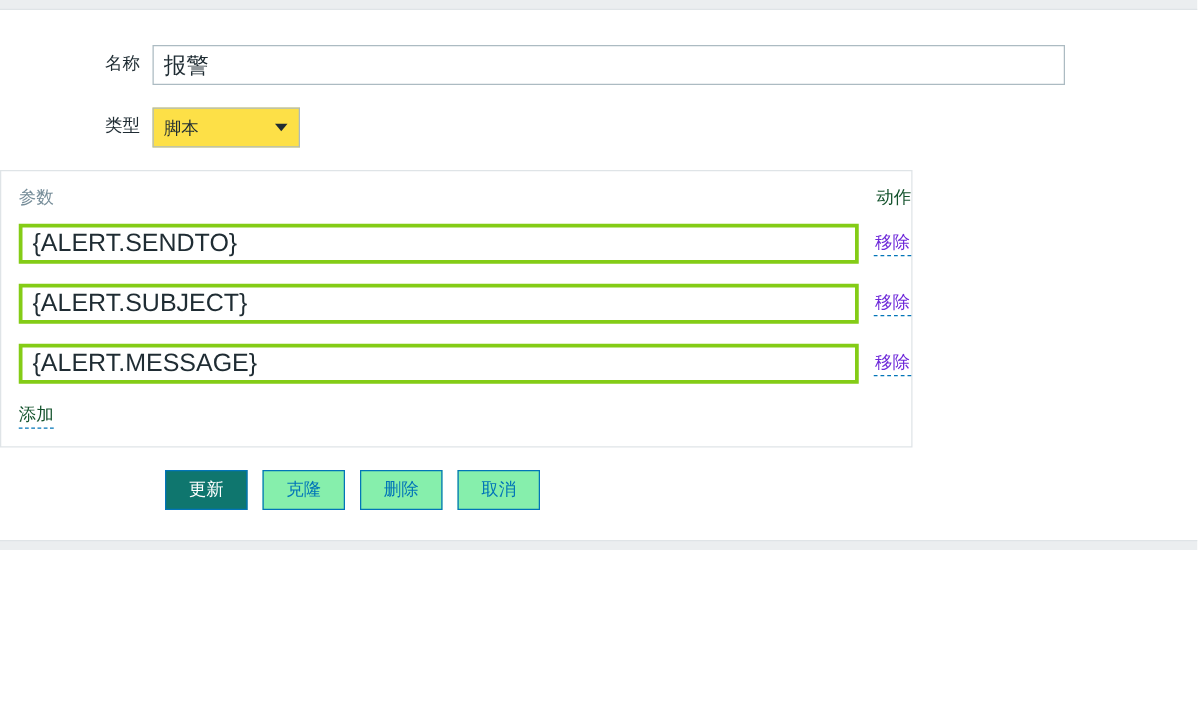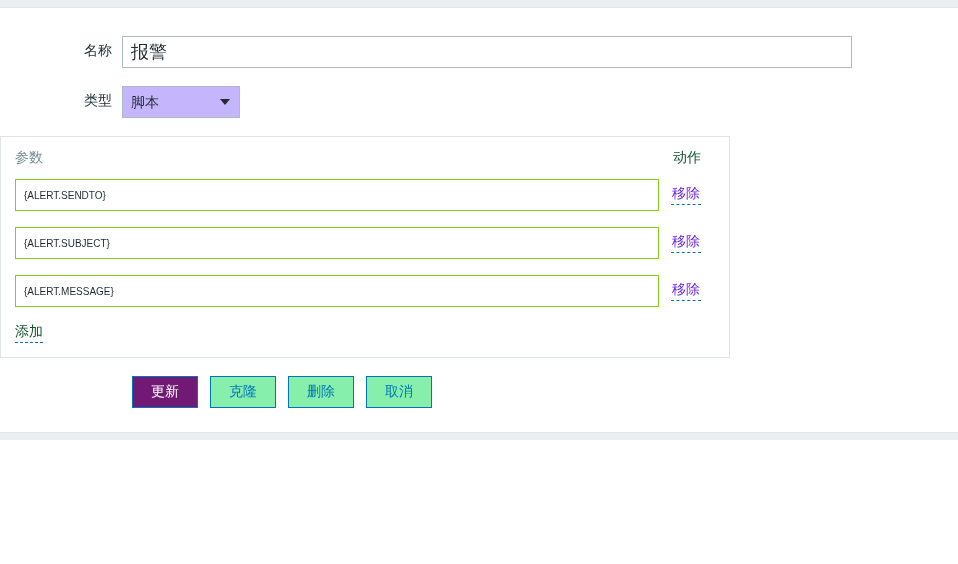--- a/index.html
+++ b/index.html
@@ -57,42 +57,42 @@
       display: inline-block;
     }
     .select-input {
       width: 118px;
       height: 32px;
       padding: 4px 28px 4px 8px;
       border: 1px solid #acbbc2;
       font-size: 14px;
       color: #1f2c33;
       font-family: inherit;
-      background: #c4b5fd;
+      background: #fde047;
       appearance: none;
       -webkit-appearance: none;
       outline: none;
       cursor: pointer;
     }
     .select-arrow {
       position: absolute;
       right: 10px;
       top: 50%;
       transform: translateY(-50%);
       pointer-events: none;
       width: 0;
       height: 0;
       border-left: 5px solid transparent;
       border-right: 5px solid transparent;
       border-top: 6px solid #1f2c33;
     }
     .params-box {
       width: 730px;
       border: 1px solid #dfe4e7;
-      padding: 12px 28px 14px 14px;
+      padding: 12px 0 14px 14px;
     }
     .params-header {
       display: flex;
       margin-bottom: 12px;
     }
     .params-header-left {
       flex: 1;
       color: #768d99;
     }
     .params-header-right {
@@ -102,22 +102,22 @@
     }
     .param-row {
       display: flex;
       align-items: center;
       margin-bottom: 16px;
     }
     .param-input {
       flex: 1;
       height: 32px;
       padding: 4px 8px;
-      border: 1px solid #84cc16;
-      font-size: 10px;
+      border: 3px solid #84cc16;
+      font-size: 20px;
       color: #1f2c33;
       font-family: inherit;
       outline: none;
       margin-right: 12px;
     }
     .link-action {
       color: #6d28d9;
       text-decoration: none;
       border-bottom: 1px dashed #0275b8;
       cursor: pointer;
@@ -151,21 +151,21 @@
       padding: 0 18px;
       font-size: 14px;
       font-family: inherit;
       cursor: pointer;
       border: 1px solid #0275b8;
       background: #86efac;
       color: #0275b8;
       outline: none;
     }
     .btn-primary {
-      background: #701a75;
+      background: #0f766e;
       color: #ffffff;
       border: 1px solid #0275b8;
     }
   </style>
 </head>
 <body>
 
 <div class="top-bar"></div>
 
 <div class="form-container">

